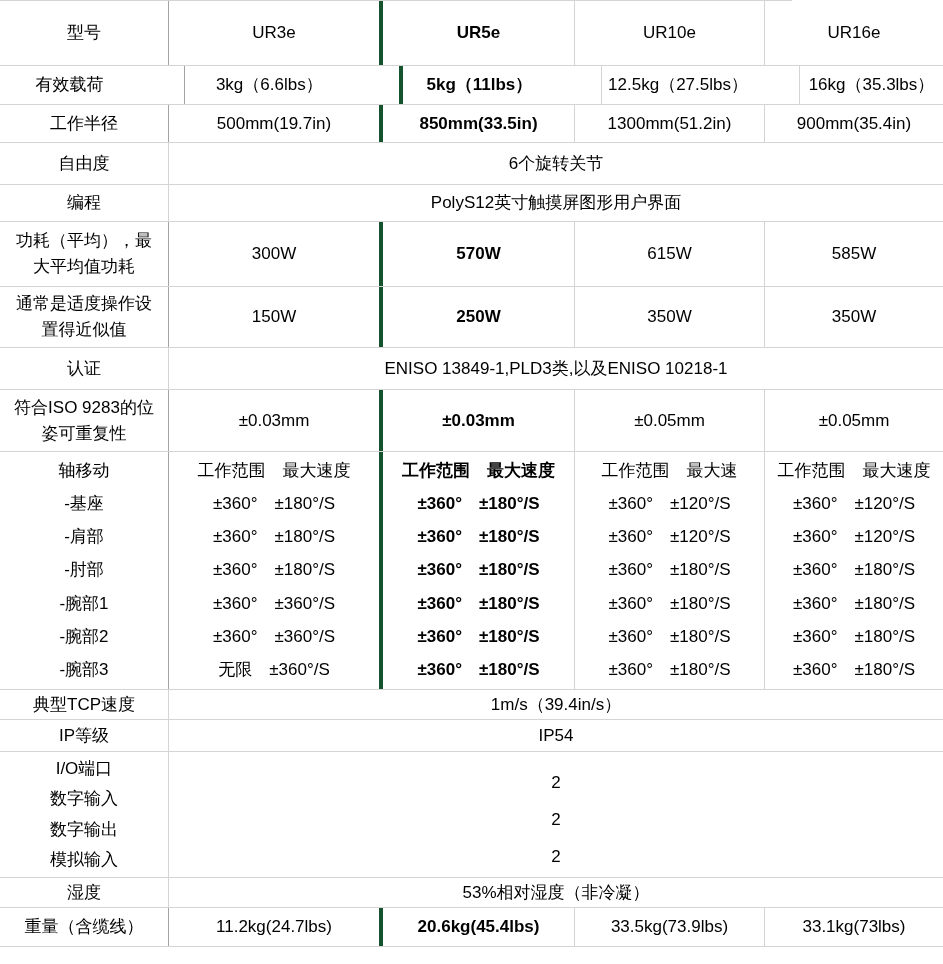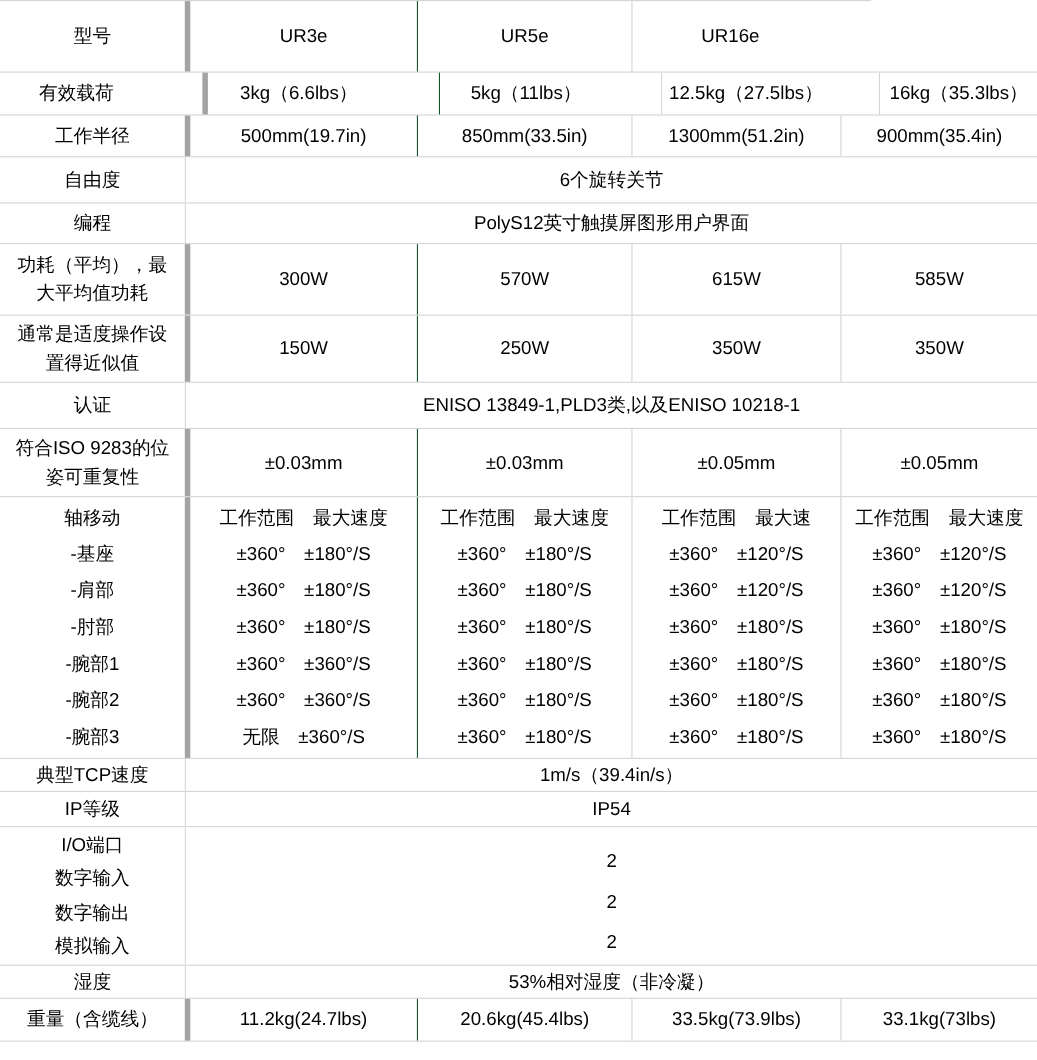--- a/index.html
+++ b/index.html
@@ -27,22 +27,22 @@
   .cell {
     box-sizing: border-box;
     display: flex;
     align-items: center;
     justify-content: center;
     text-align: center;
     line-height: 26px;
     overflow: hidden;
   }
   .c1 { width: 168px; padding: 0 10px; }
-  .c2 { width: 211px; border-left: 5px solid #a3a3a3; }
-  .c3 { width: 195px; border-left: 1px solid #14532d; }
+  .c2 { width: 211px; border-left: 1px solid #a3a3a3; }
+  .c3 { width: 195px; border-left: 4px solid #14532d; font-weight: bold; }
   .c4 { width: 190px; border-left: 1px solid #d4d4d4; }
   .c5 { width: 179px; border-left: 1px solid #d4d4d4; }
   .cm { width: 775px; border-left: 1px solid #d4d4d4; }
 
   
   .rh-header   { height: 65px; }
   .rh-payload  { height: 39px; gap: 45px; }
   .rh-reach    { height: 38px; }
   .rh-dof      { height: 42px; }
   .rh-prog     { height: 37px; }
@@ -80,20 +80,21 @@
 </style>
 </head>
 <body>
 
 <div class="spec-table">
 
   <div class="row rh-header">
     <div class="cell c1">型号</div>
     <div class="cell c2">UR3e</div>
     <div class="cell c3">UR5e</div>
+    <div class="cell c4">UR10e</div>
     <div class="cell c5">UR16e</div>
   </div>
 
   <div class="row rh-payload">
     <div class="cell c1">有效载荷</div>
     <div class="cell c2">3kg（6.6lbs）</div>
     <div class="cell c3">5kg（11lbs）</div>
     <div class="cell c4">12.5kg（27.5lbs）</div>
     <div class="cell c5">16kg（35.3lbs）</div>
   </div>

